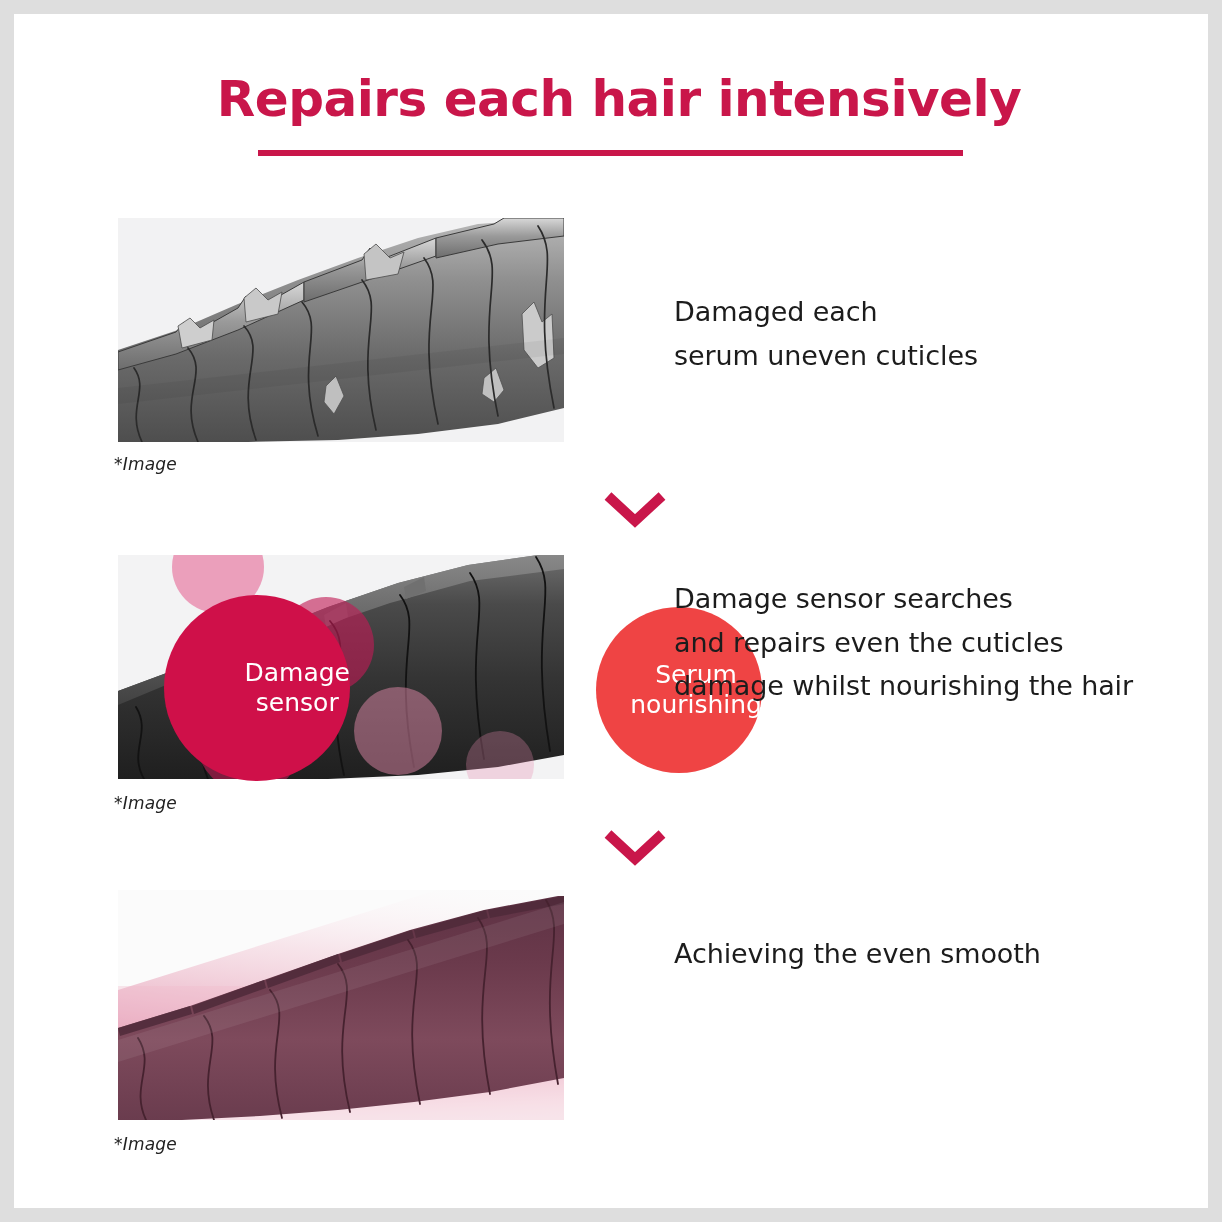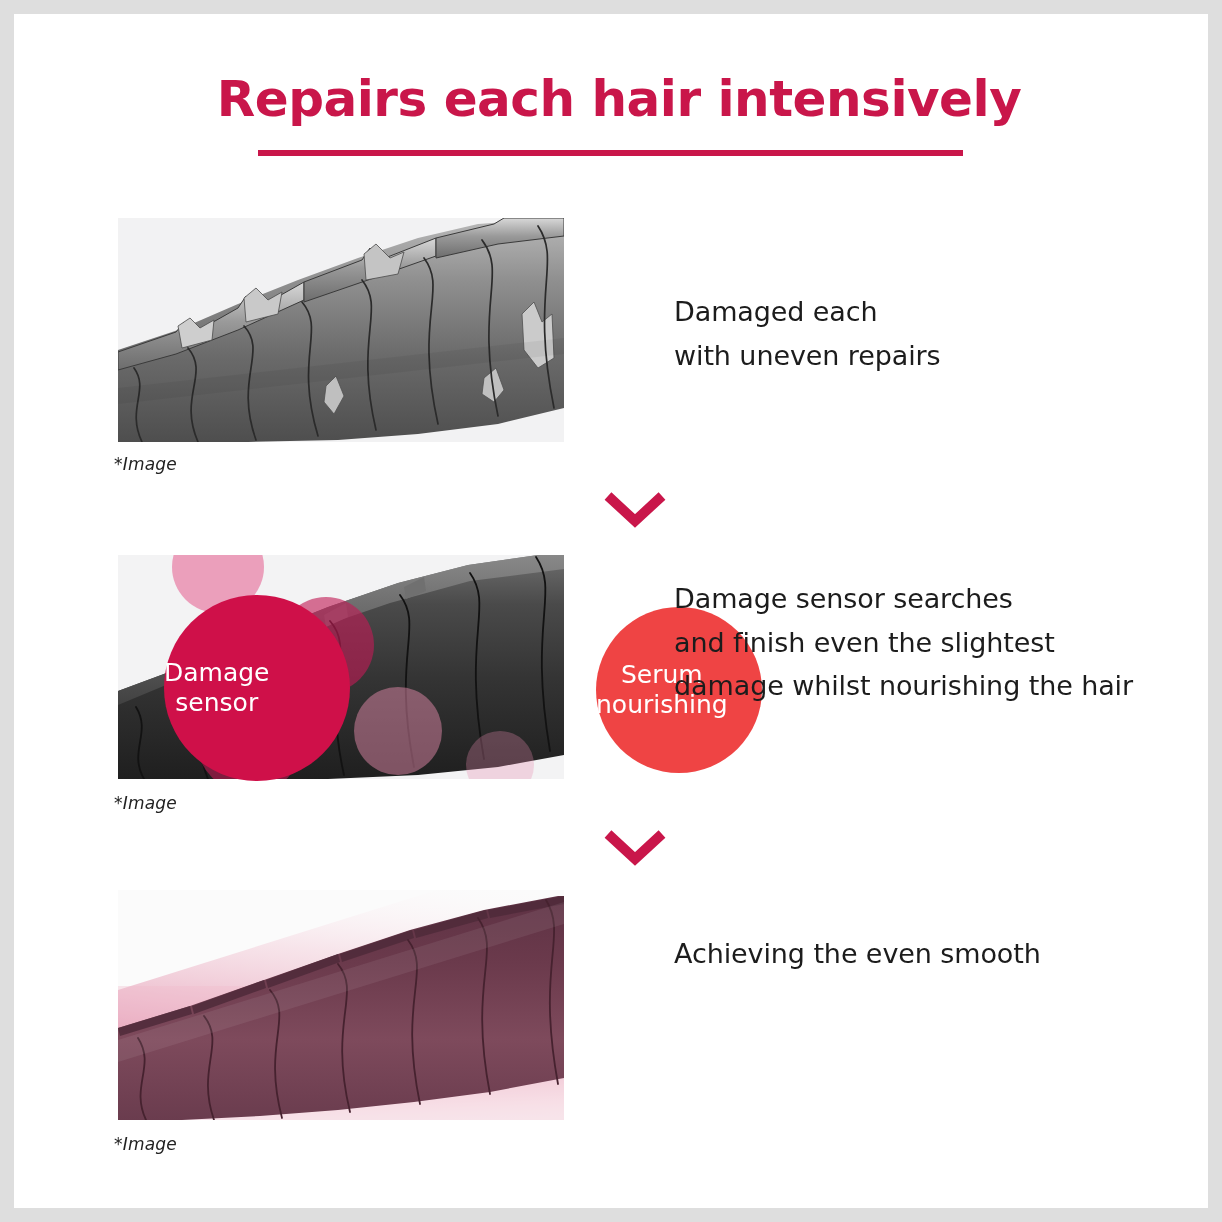--- a/index.html
+++ b/index.html
@@ -104,21 +104,21 @@
 
   
   .hair-svg { display: block; width: 100%; height: 100%; }
 
   
   .bubble {
     position: absolute;
     border-radius: 50%;
     display: flex;
     align-items: center;
-    justify-content: flex-start;
+    justify-content: flex-end;
     text-align: center;
     color: #ffffff;
     font-family: "DejaVu Sans", sans-serif;
     line-height: 1.22;
   }
 </style>
 </head>
 <body>
 
 <div class="frame">
@@ -180,21 +180,21 @@
         </g>
 
         <path d="M0,170 L446,120 L446,136 L0,186 Z" fill="#000000" opacity="0.05"></path>
       </svg>
     </div>
 
     <div class="caption">*Image</div>
 
     <div class="desc" id="desc-1">
       <div>Damaged each</div>
-      <div>with uneven repairs</div>
+      <div>serum uneven cuticles</div>
     </div>
   </div>
 
   <div class="chevron" id="chevron-1">
     <svg viewBox="0 0 66 44" width="66" height="44" aria-hidden="true">
       <path d="M6,8 L33,33 L60,8" fill="none" stroke="#c9164a" stroke-width="10" stroke-linecap="butt" stroke-linejoin="miter"></path>
     </svg>
   </div>
 
   <div class="step" id="step-2">
@@ -255,21 +255,21 @@
       <span>
         <span>Serum</span><br>
         <span>nourishing</span>
       </span>
     </div>
 
     <div class="caption" style="top:252px">*Image</div>
 
     <div class="desc" id="desc-2">
       <div>Damage sensor searches</div>
-      <div>and finish even the slightest</div>
+      <div>and repairs even the cuticles</div>
       <div>damage whilst nourishing the hair</div>
     </div>
   </div>
 
   <div class="chevron" id="chevron-2">
     <svg viewBox="0 0 66 44" width="66" height="44" aria-hidden="true">
       <path d="M6,8 L33,33 L60,8" fill="none" stroke="#c9164a" stroke-width="10" stroke-linecap="butt" stroke-linejoin="miter"></path>
     </svg>
   </div>
 

